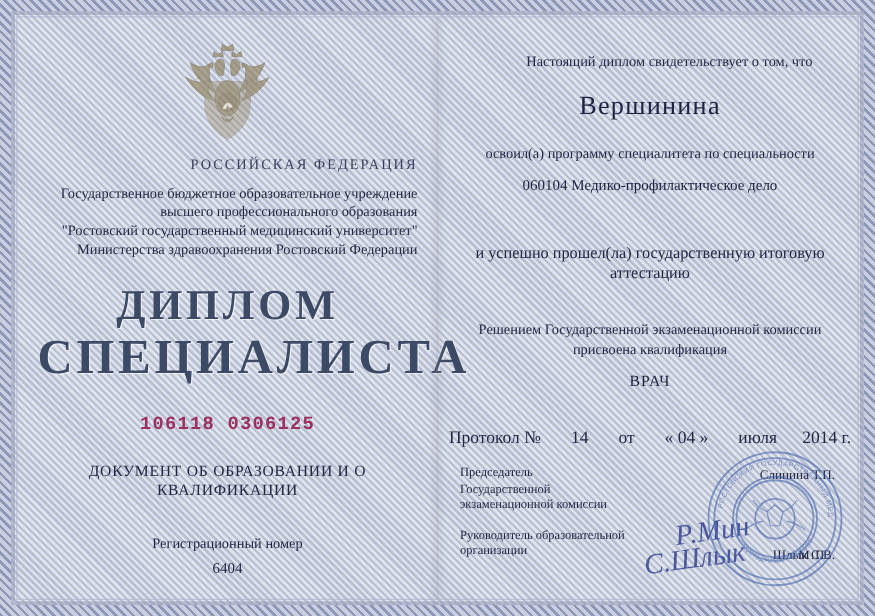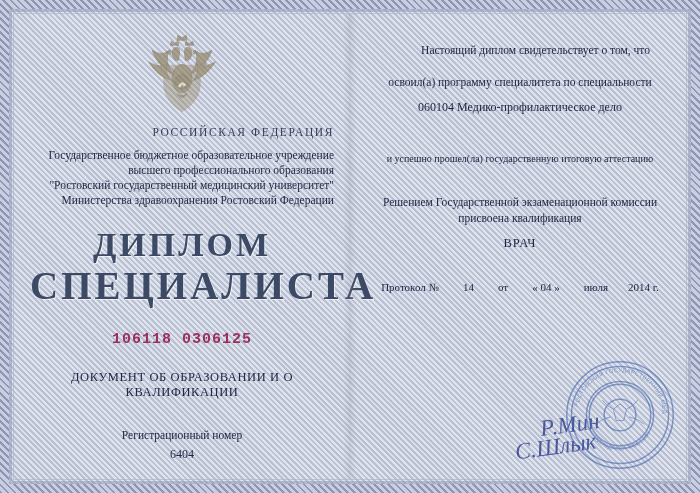--- a/index.html
+++ b/index.html
@@ -169,21 +169,21 @@
     font-size: 11.5px;
     margin-top: 20px;
     color: #232845;
   }
   .r-specialty {
     font-size: 12px;
     margin-top: 12px;
     color: #1d2240;
   }
   .r-passed {
-    font-size: 10px;
+    font-size: 13px;
     margin-top: 38px;
     color: #232845;
   }
   .r-decision {
     font-size: 11.5px;
     margin-top: 30px;
     line-height: 16px;
     color: #232845;
   }
   .r-qual {
@@ -191,21 +191,21 @@
     margin-top: 10px;
     letter-spacing: 1px;
     color: #1d2240;
   }
 
   .protocol-row {
     display: flex;
     align-items: baseline;
     justify-content: center;
     gap: 20px;
-    font-size: 11px;
+    font-size: 14px;
     margin-top: 30px;
     color: #232845;
     white-space: nowrap;
   }
   .protocol-row .val { border-bottom: 0; padding: 0 4px; }
 
   .signatures {
     margin-top: 14px;
     text-align: left;
     font-size: 10px;
@@ -348,20 +348,21 @@
         <div class="reg-value">6404</div>
       </div>
 
     </div>
 
     <div class="right-page">
 
       <div class="r-intro">Настоящий диплом свидетельствует о том, что</div>
 
       <div class="fio">
+        <span>Вершинина</span>
       </div>
 
       <div class="r-program">освоил(а) программу специалитета по специальности</div>
       <div class="r-specialty">060104 Медико-профилактическое дело</div>
 
       <div class="r-passed">и успешно прошел(ла) государственную итоговую аттестацию</div>
 
       <div class="r-decision">
         <div>Решением Государственной экзаменационной комиссии</div>
         <div>присвоена квалификация</div>
@@ -370,20 +371,36 @@
 
       <div class="protocol-row">
         <span>Протокол №</span>
         <span class="val">14</span>
         <span>от</span>
         <span class="val">« 04 »</span>
         <span>июля</span>
         <span>2014 г.</span>
       </div>
 
+      <div class="signatures">
+        <div class="sig-block">
+          <div class="sig-role">Председатель</div>
+          <div class="sig-role">Государственной</div>
+          <div class="sig-role">экзаменационной комиссии</div>
+          <div class="sig-name">Слинина Т.П.</div>
+        </div>
+
+        <div class="sig-block">
+          <div class="sig-role">Руководитель образовательной</div>
+          <div class="sig-role">организации</div>
+          <div class="sig-name-2">Шлык С.В.</div>
+        </div>
+
+        <div class="mp">М.П.</div>
+      </div>
 
       <div class="scrawl scrawl-1">Р.Мин</div>
       <div class="scrawl scrawl-2">С.Шлык</div>
 
       <div class="stamp">
         <svg viewBox="0 0 120 120" xmlns="http://www.w3.org/2000/svg">
           <defs>
             <path id="stampTop" d="M60,60 m-46,0 a46,46 0 1,1 92,0" fill="none"></path>
             <path id="stampBot" d="M60,60 m-38,0 a38,38 0 1,0 76,0" fill="none"></path>
           </defs>

